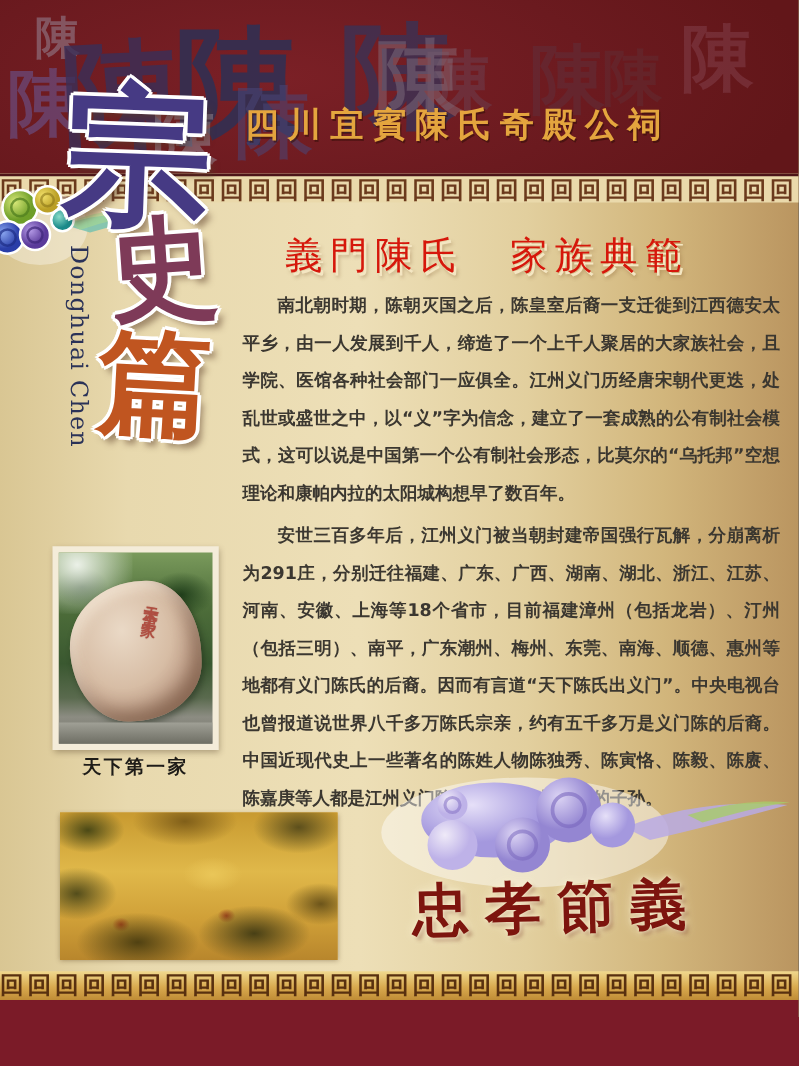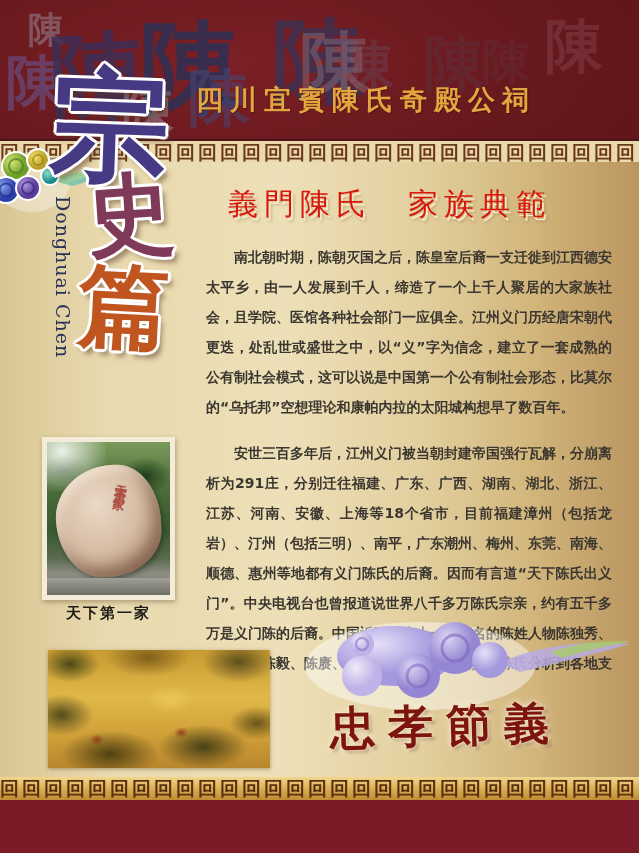--- a/index.html
+++ b/index.html
@@ -46,21 +46,21 @@
     position:absolute;left:74px;top:196px;transform:rotate(90deg);transform-origin:0 0;
     font-family:"DejaVu Serif",serif;font-size:19px;letter-spacing:1px;color:#2a3258;white-space:nowrap;
   }
   
   .heading{
     position:absolute;left:228px;top:184px;font-size:30px;font-weight:normal;letter-spacing:6px;
     font-family:"DejaVu Serif",serif;color:#d6170b;white-space:nowrap;
     text-shadow:2px 3px 0 #f4e6c2,3px 4px 3px rgba(120,80,40,.35);
   }
   .body-text{position:absolute;left:190px;top:226px;width:438px;}
-  .body-text p{margin:16px;text-indent:2em;font-size:14px;line-height:30px;text-align:justify;
+  .body-text p{margin:4px;text-indent:2em;font-size:14px;line-height:30px;text-align:justify;
     font-weight:bold;color:#3b3730;font-family:"DejaVu Sans",sans-serif;}
   
   .photo{position:absolute;left:42px;top:437px;width:133px;height:163px;background:#f4ecd9;
     padding:5px;box-sizing:border-box;box-shadow:1px 2px 5px rgba(60,40,20,.35);}
   .photo-inner{position:relative;width:100%;height:100%;overflow:hidden;
     background:
       radial-gradient(30px 22px at 15% 18%, rgba(30,60,25,.8), rgba(30,60,25,0) 70%),
       radial-gradient(36px 26px at 80% 22%, rgba(25,55,22,.85), rgba(25,55,22,0) 70%),
       radial-gradient(40px 30px at 50% 55%, rgba(40,70,30,.6), rgba(40,70,30,0) 70%),
       linear-gradient(180deg,#7a9a5c 0%,#4e6e3a 28%,#3a5830 58%,#5a6a4e 76%,#8c8c82 86%,#73736a 100%);}

